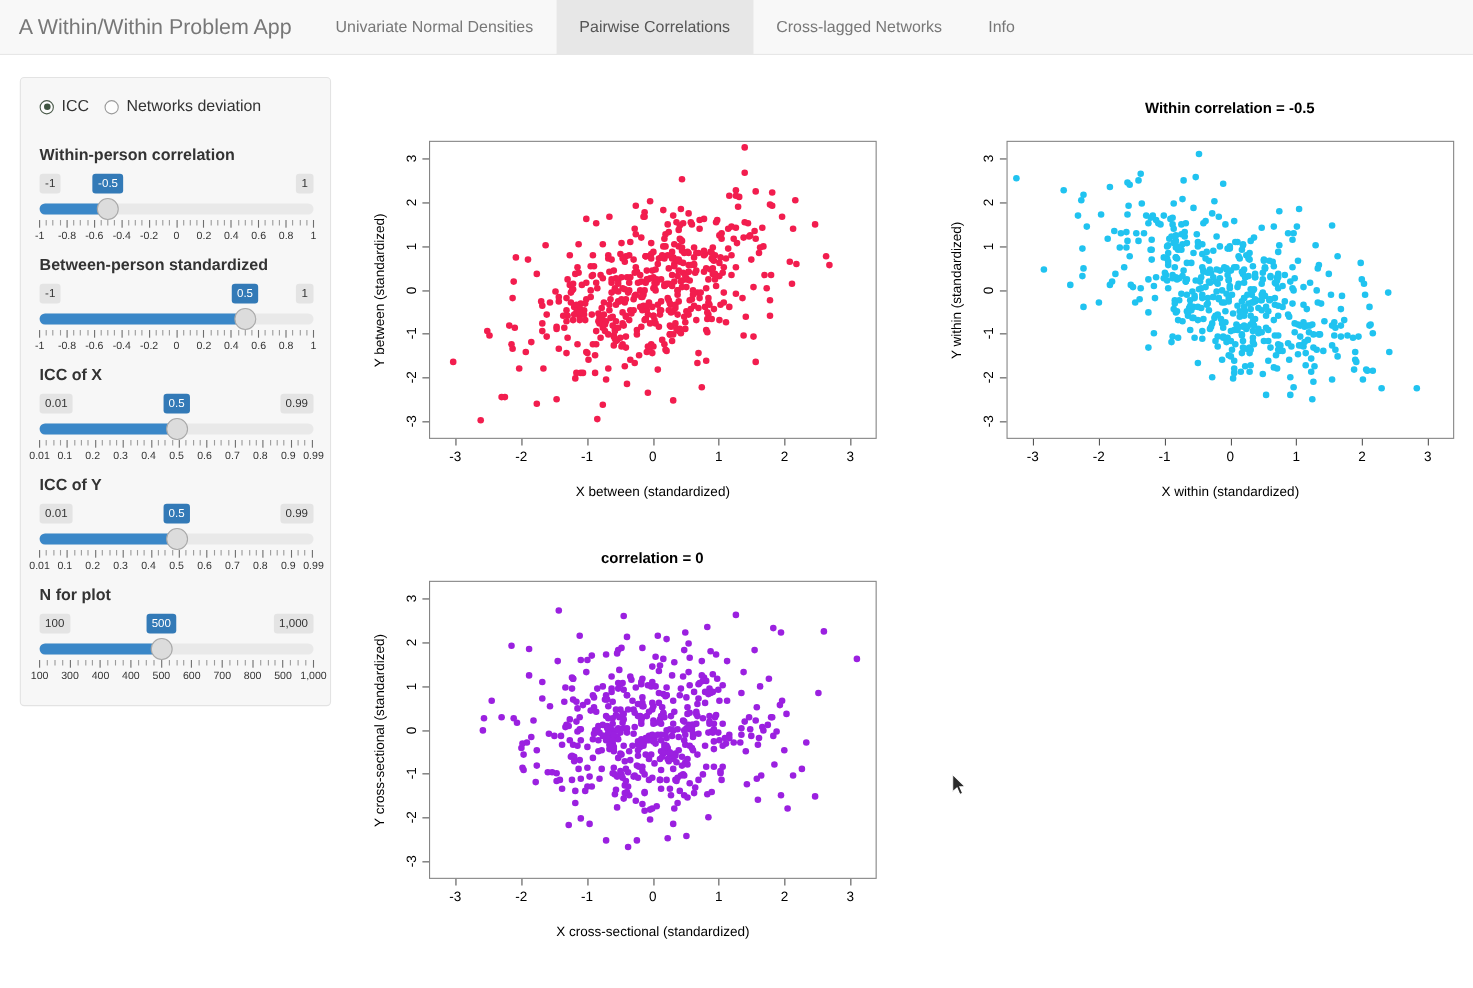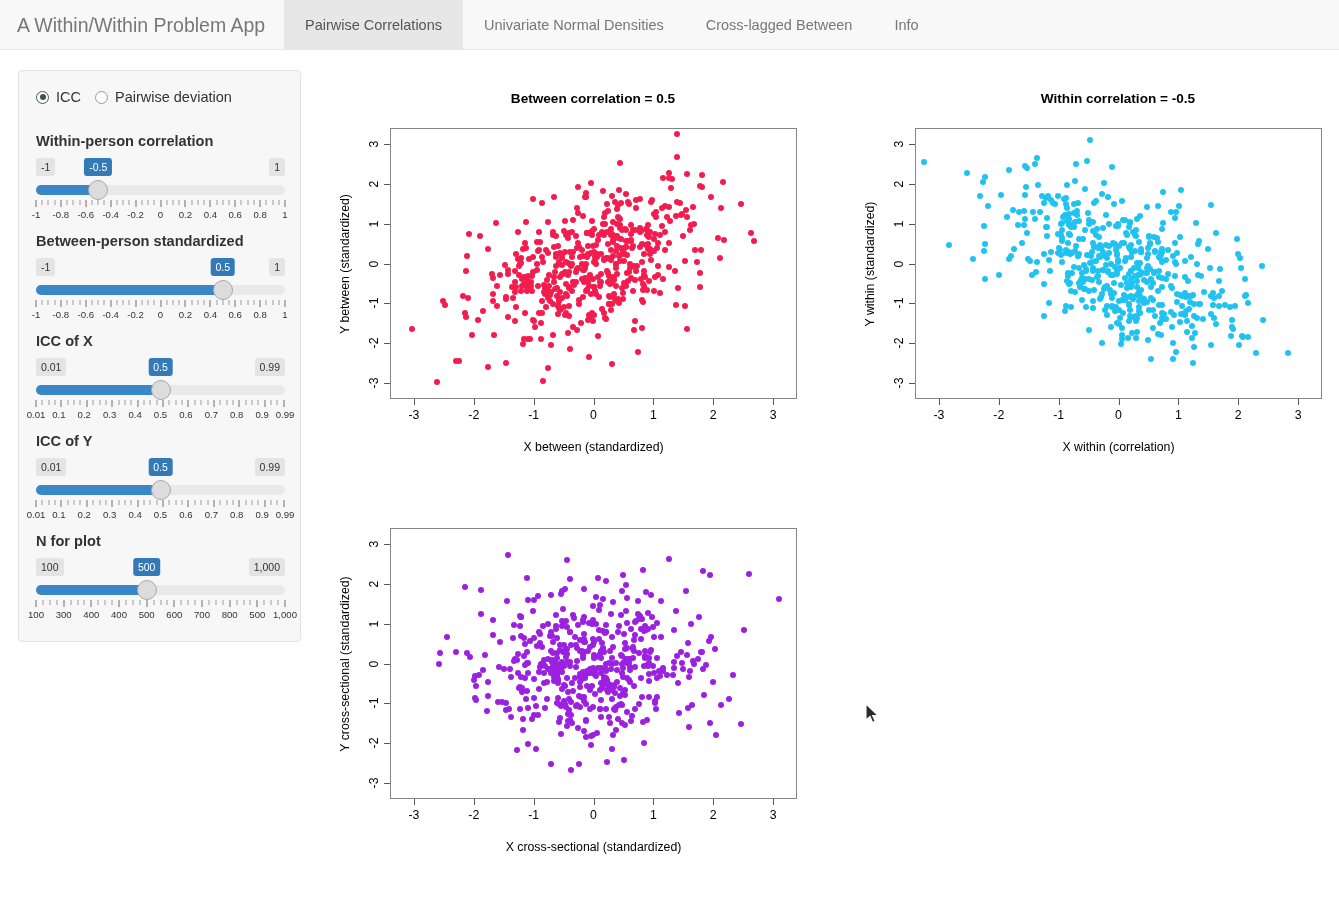--- a/index.html
+++ b/index.html
@@ -170,36 +170,36 @@
 
   
   #cursor { position: absolute; width: 14px; height: 20px; pointer-events: none; }
 </style>
 </head>
 <body>
 
 <div id="navbar">
   <div id="brand">A Within/Within Problem App</div>
   <div id="tabs">
+      <div class="tab">Univariate Normal Densities</div>
       <div class="tab active">Pairwise Correlations</div>
-      <div class="tab">Univariate Normal Densities</div>
-      <div class="tab">Cross-lagged Between</div>
+      <div class="tab">Cross-lagged Networks</div>
       <div class="tab">Info</div>
     </div>
 </div>
 
 <div id="sidebar">
   <div id="radio-row">
       <div class="radio-item">
         <span class="radio-dot checked"></span>
         <span class="radio-label">ICC</span>
       </div>
       <div class="radio-item">
         <span class="radio-dot"></span>
-        <span class="radio-label">Pairwise deviation</span>
+        <span class="radio-label">Networks deviation</span>
       </div>
     </div>
 <div class="slider-block" style="top: 62px;">
       <div class="slider-title">Within-person correlation</div>
       <div class="slider-toprow">
         <span class="edge-label left">-1</span>
         <span class="edge-label right">1</span>
         <span class="value-bubble" style="left: 62.25px;">-0.5</span>
       </div>
       <div class="track-wrap">
@@ -530,21 +530,20 @@
         <span style="left: 166px;">700</span>
         <span style="left: 193.667px;">800</span>
         <span style="left: 221.333px;">500</span>
         <span style="left: 249px;">1,000</span>
       </div>
     </div>
   </div>
 
 <div id="plots-container">
     <div class="plot" style="left: 0px; top: 0px; width: 1339px; height: 898px;">
-      <div class="plot-title" style="left: 335px; width: 516px; top: 90px;">Between correlation = 0.5</div>
       <div class="frame" style="left: 390px; top: 128px; width: 407px; height: 271px; border-color: rgb(133, 133, 133);">
         <div class="inner">
           <div class="pt" style="left: 198.216px; top: 124.879px; background: rgb(242, 29, 78);"></div>
           <div class="pt" style="left: 174.219px; top: 92.2527px; background: rgb(242, 29, 78);"></div>
           <div class="pt" style="left: 124.224px; top: 152.625px; background: rgb(242, 29, 78);"></div>
           <div class="pt" style="left: 180.852px; top: 127.923px; background: rgb(242, 29, 78);"></div>
           <div class="pt" style="left: 143.314px; top: 191.683px; background: rgb(242, 29, 78);"></div>
           <div class="pt" style="left: 193.25px; top: 153.171px; background: rgb(242, 29, 78);"></div>
           <div class="pt" style="left: 267.266px; top: 114.479px; background: rgb(242, 29, 78);"></div>
           <div class="pt" style="left: 227.955px; top: 173.738px; background: rgb(242, 29, 78);"></div>
@@ -1600,24 +1599,25 @@
       <div class="ytick" style="left: 909px; top: 303.353px;"></div>
       <div class="yticklabel" style="left: 899px; top: 303.353px;">-1</div>
       <div class="ytick" style="left: 909px; top: 263.5px;"></div>
       <div class="yticklabel" style="left: 899px; top: 263.5px;">0</div>
       <div class="ytick" style="left: 909px; top: 223.647px;"></div>
       <div class="yticklabel" style="left: 899px; top: 223.647px;">1</div>
       <div class="ytick" style="left: 909px; top: 183.794px;"></div>
       <div class="yticklabel" style="left: 899px; top: 183.794px;">2</div>
       <div class="ytick" style="left: 909px; top: 143.941px;"></div>
       <div class="yticklabel" style="left: 899px; top: 143.941px;">3</div>
-      <div class="xaxis-title" style="left: 1118.5px; top: 440px;">X within (correlation)</div>
+      <div class="xaxis-title" style="left: 1118.5px; top: 440px;">X within (standardized)</div>
       <div class="yaxis-title" style="left: 870px; top: 263.5px;">Y within (standardized)</div>
     </div>
     <div class="plot" style="left: 0px; top: 0px; width: 1339px; height: 898px;">
+      <div class="plot-title" style="left: 335px; width: 516px; top: 499px;">correlation = 0</div>
       <div class="frame" style="left: 390px; top: 528px; width: 407px; height: 271px; border-color: rgb(133, 133, 133);">
         <div class="inner">
           <div class="pt" style="left: 226.801px; top: 103.095px; background: rgb(155, 32, 224);"></div>
           <div class="pt" style="left: 256.263px; top: 190.572px; background: rgb(155, 32, 224);"></div>
           <div class="pt" style="left: 214.814px; top: 180.057px; background: rgb(155, 32, 224);"></div>
           <div class="pt" style="left: 251.819px; top: 41.1686px; background: rgb(155, 32, 224);"></div>
           <div class="pt" style="left: 197.229px; top: 143.571px; background: rgb(155, 32, 224);"></div>
           <div class="pt" style="left: 250.91px; top: 168.176px; background: rgb(155, 32, 224);"></div>
           <div class="pt" style="left: 261.649px; top: 97.7051px; background: rgb(155, 32, 224);"></div>
           <div class="pt" style="left: 161.504px; top: 143.087px; background: rgb(155, 32, 224);"></div>

